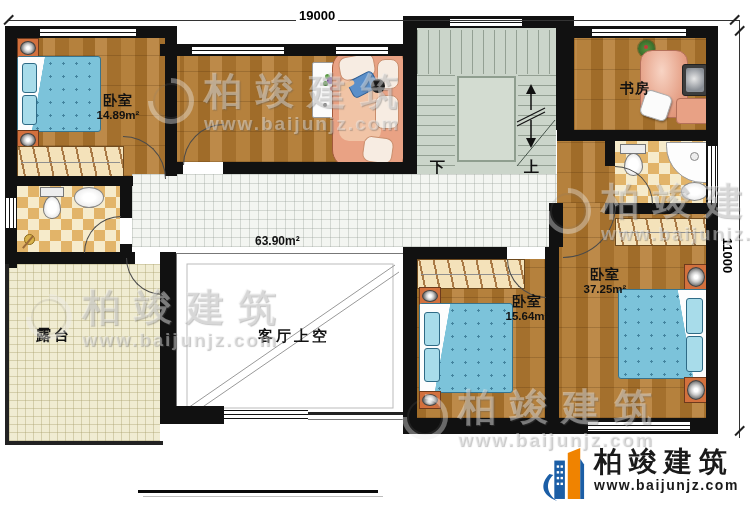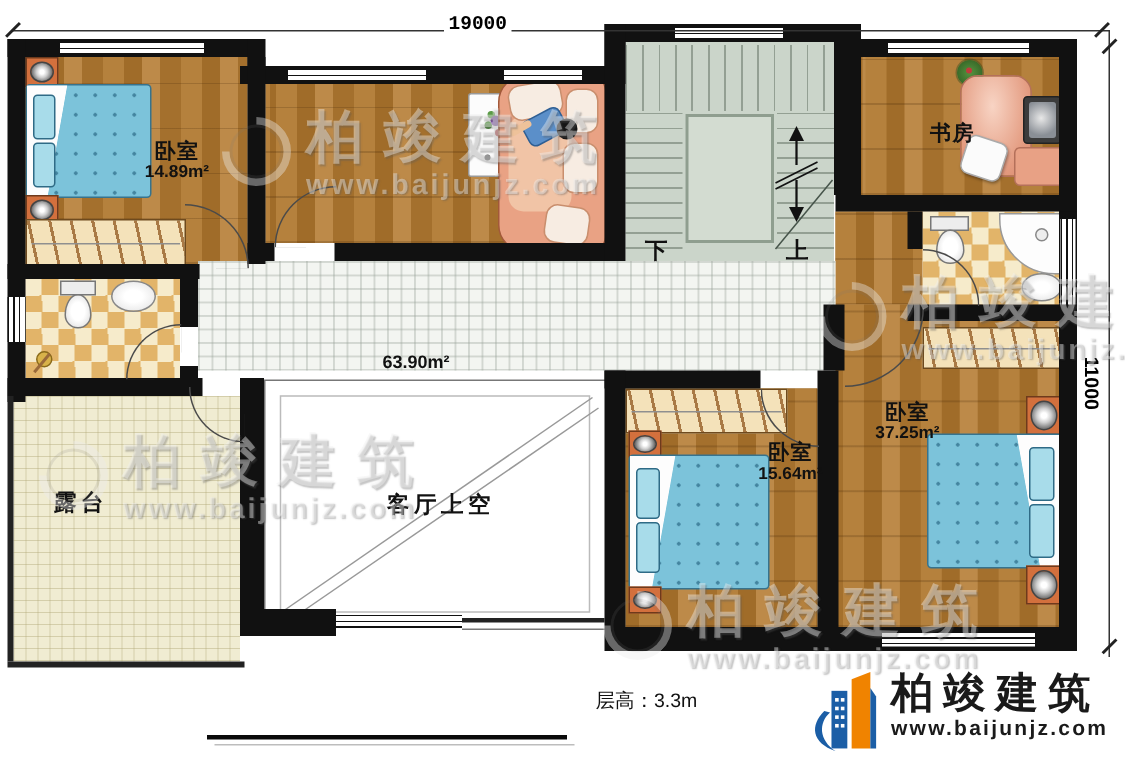--- a/index.html
+++ b/index.html
@@ -278,21 +278,21 @@
   <div class="rlabel" style="left:560px;top:266px;width:90px;">
     <div class="nm">卧室</div>
     <div class="ar">37.25m²</div>
   </div>
   <div class="stlabel" style="left:430px;top:158px;">下</div>
   <div class="stlabel" style="left:524px;top:158px;">上</div>
 
   <div class="dimline" style="left:8px;top:20px;width:732px;height:1px;"></div>
   <div class="tick" style="left:2px;top:19px;"></div>
   <div class="tick" style="left:728px;top:19px;"></div>
-  <div class="dimtext" style="left:296px;top:8px;font-family:Liberation Mono, monospace;">19000</div>
+  <div class="dimtext" style="left:296px;top:8px;">19000</div>
   <div class="dimline" style="left:739px;top:20px;width:1px;height:418px;"></div>
   <div class="tick" style="left:733px;top:30px;"></div>
   <div class="tick" style="left:733px;top:430px;"></div>
   <div class="dimtext" style="left:707px;top:248px;transform:rotate(90deg);background:transparent;">11000</div>
 
   <div class="wm" style="left:148px;top:66px;">
     <div class="wm-icon"></div>
     <div>
       <div class="wm-name">柏竣建筑</div>
       <div class="wm-url">www.baijunjz.com</div>
@@ -317,21 +317,20 @@
     <div>
       <div class="wm-name">柏竣建筑</div>
       <div class="wm-url">www.baijunjz.com</div>
     </div>
   </div>
 
   <div class="uline1"></div>
   <div class="uline2"></div>
 
   <div class="infoblk">
-    <div><span>层高：</span><span>3.3m</span></div>
   </div>
 
   <div class="brand">
     <svg width="48" height="58" viewBox="0 0 50 60">
       <path d="M12 30 C2 40 3 52 20 58 C8 50 8 38 16 31 Z" fill="#1b5ea6"></path>
       <rect x="17" y="16" width="11" height="40" fill="#1b5ea6"></rect>
       <rect x="19.5" y="21" width="2.5" height="2.5" fill="#fff"></rect>
         <rect x="23.5" y="21" width="2.5" height="2.5" fill="#fff"></rect>
       <rect x="19.5" y="27" width="2.5" height="2.5" fill="#fff"></rect>
         <rect x="23.5" y="27" width="2.5" height="2.5" fill="#fff"></rect>

